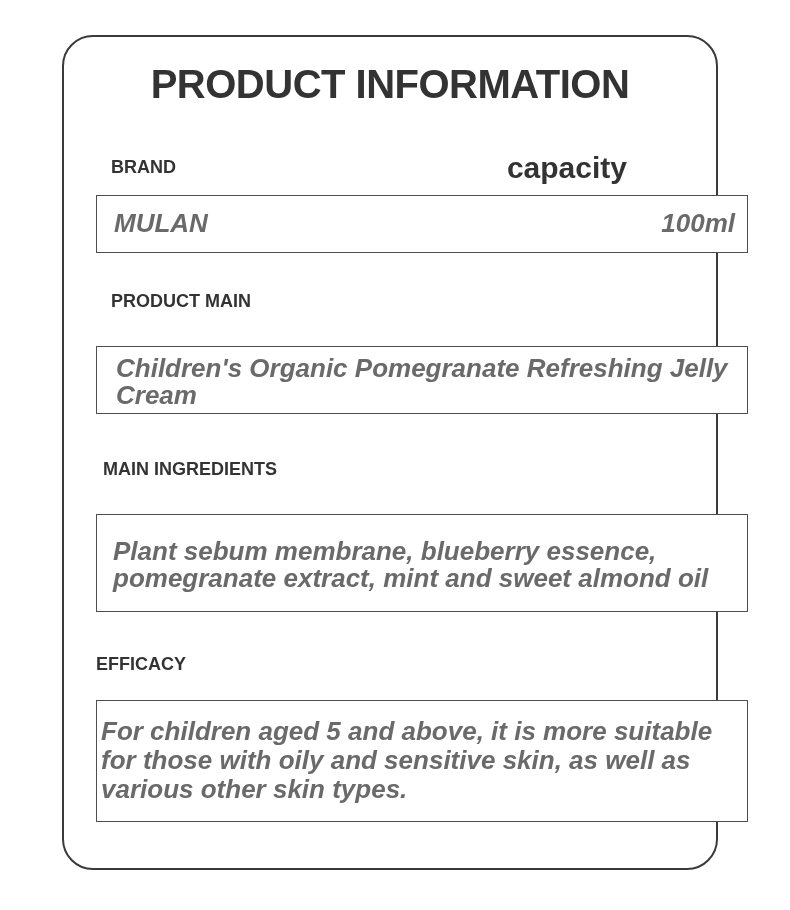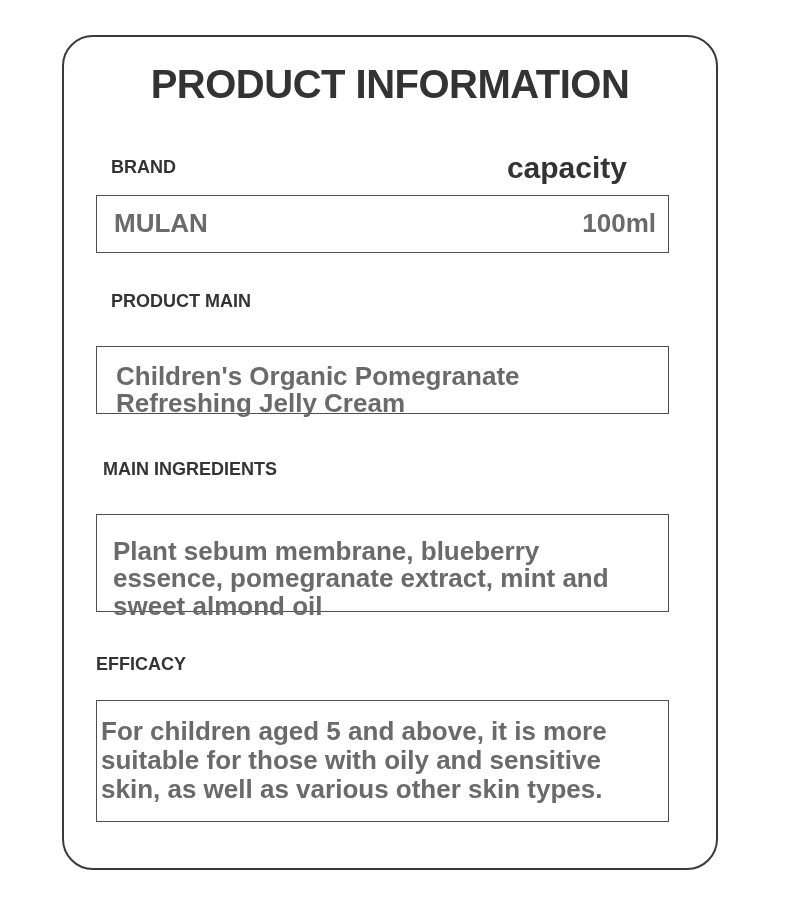--- a/index.html
+++ b/index.html
@@ -44,42 +44,43 @@
   }
   .brand-label    { top: 120px; left: 47px; }
   .capacity-label { top: 114px; right: 89px; font-size: 30px; }
   .product-label  { top: 254px; left: 47px; }
   .ingredients-label { top: 422px; left: 39px; }
   .efficacy-label { top: 617px; left: 32px; }
 
   .value-box {
     position: absolute;
     left: 32px;
-    width: 573px;
+    width: 652px;
     border: 1.5px solid #4f4f4f;
     box-sizing: border-box;
     background: #ffffff;
     color: #6a6a6a;
     font-size: 26px;
     font-weight: 700;
     line-height: 1.05;
+    font-style: italic;
   }
   .brand-box {
     top: 158px;
     height: 58px;
     display: flex;
     align-items: center;
     justify-content: space-between;
     padding: 0 12px 0 17px;
   }
   .brand-box .value { white-space: nowrap; }
   .product-box {
     top: 309px;
     height: 68px;
-    padding: 16px 14px 0 19px;
+    padding: 8px 14px 0 19px;
   }
   .ingredients-box {
     top: 477px;
     height: 98px;
     padding: 23px 14px 0 16px;
   }
   .efficacy-box {
     top: 663px;
     height: 122px;
     padding: 16px 14px 0 4px;

